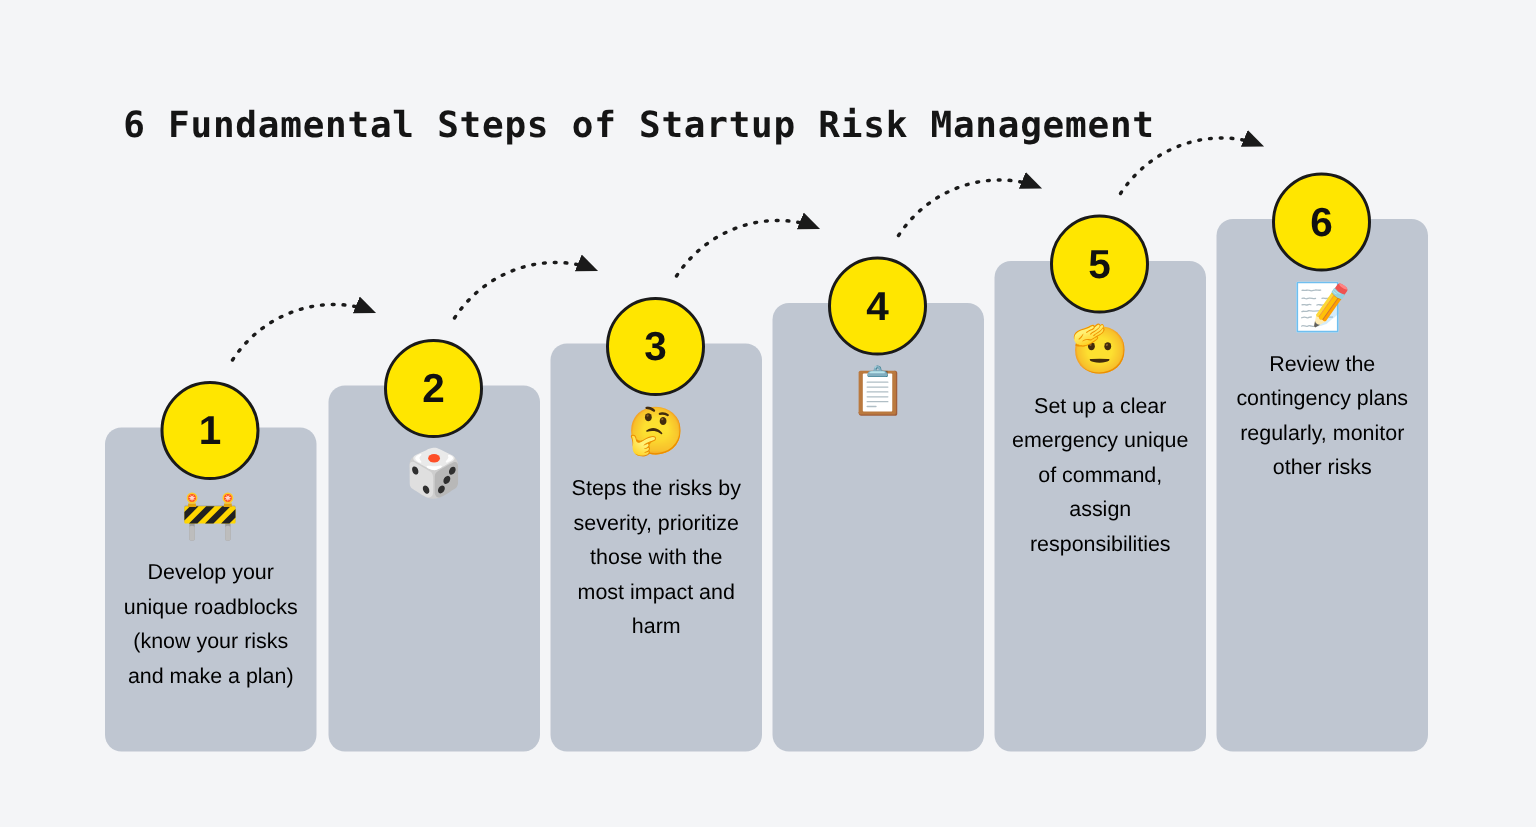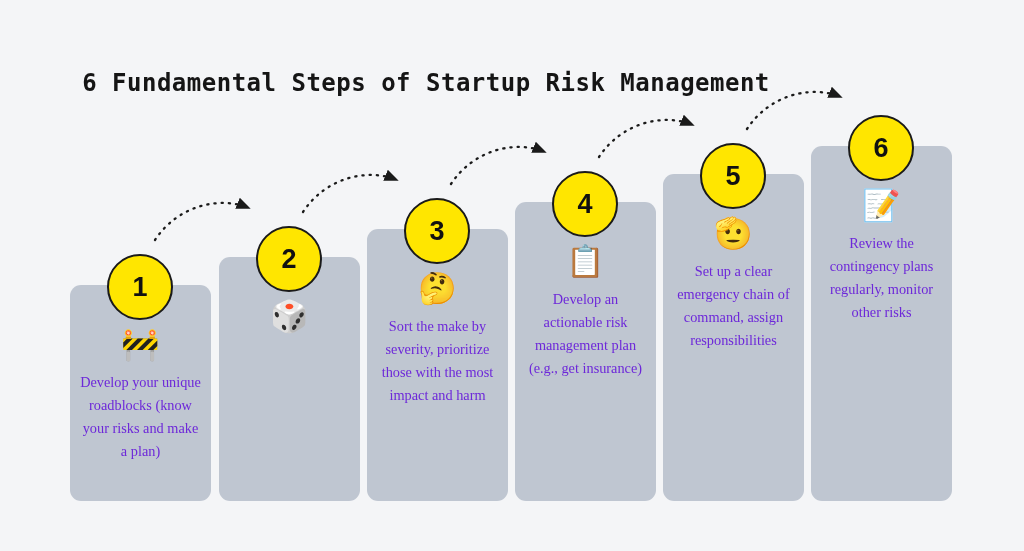--- a/index.html
+++ b/index.html
@@ -68,22 +68,22 @@
     height: 36px;
     font-family: "DejaVu Sans", sans-serif;
     color: #333;
   }
 
   .step-text {
     display: block;
     margin: 6px 9px 0 9px;
     font-size: 14.3px;
     line-height: 23px;
-    color: #6d28d9;
-    font-family: Liberation Serif, serif;
+    color: #000000;
+    font-family: Liberation Sans, sans-serif;
   }
 
   
   .step-badge {
     position: absolute;
     width: 66px;
     height: 66px;
     border-radius: 50%;
     background: #ffe600;
     border: 2.2px solid #1a1a1a;
@@ -124,33 +124,32 @@
   </div>
   <div class="step-badge" style="left: 107px; top: 254px; background: rgb(255, 230, 0); border-color: rgb(26, 26, 26);">1</div>
 
   <div class="step-card" style="left: 219px; top: 257px; height: 244px; background: rgb(191, 198, 209);">
     <span class="step-emoji">🎲</span>
   </div>
   <div class="step-badge" style="left: 256px; top: 226px; background: rgb(255, 230, 0); border-color: rgb(26, 26, 26);">2</div>
 
   <div class="step-card" style="left: 367px; top: 229px; height: 272px; background: rgb(191, 198, 209);">
     <span class="step-emoji">🤔</span>
-    <span class="step-text">Sort the make by severity, prioritize those with the most impact and harm</span>
+    <span class="step-text">Steps the risks by severity, prioritize those with the most impact and harm</span>
   </div>
   <div class="step-badge" style="left: 404px; top: 198px; background: rgb(255, 230, 0); border-color: rgb(26, 26, 26);">3</div>
 
   <div class="step-card" style="left: 515px; top: 202px; height: 299px; background: rgb(191, 198, 209);">
     <span class="step-emoji">📋</span>
-    <span class="step-text">Develop an actionable risk management plan (e.g., get insurance)</span>
   </div>
   <div class="step-badge" style="left: 552px; top: 171px; background: rgb(255, 230, 0); border-color: rgb(26, 26, 26);">4</div>
 
   <div class="step-card" style="left: 663px; top: 174px; height: 327px; background: rgb(191, 198, 209);">
     <span class="step-emoji">🫡</span>
-    <span class="step-text">Set up a clear emergency chain of command, assign responsibilities</span>
+    <span class="step-text">Set up a clear emergency unique of command, assign responsibilities</span>
   </div>
   <div class="step-badge" style="left: 700px; top: 143px; background: rgb(255, 230, 0); border-color: rgb(26, 26, 26);">5</div>
 
   <div class="step-card" style="left: 811px; top: 146px; height: 355px; background: rgb(191, 198, 209);">
     <span class="step-emoji">📝</span>
     <span class="step-text">Review the contingency plans regularly, monitor other risks</span>
   </div>
   <div class="step-badge" style="left: 848px; top: 115px; background: rgb(255, 230, 0); border-color: rgb(26, 26, 26);">6</div>
 
 </div>

